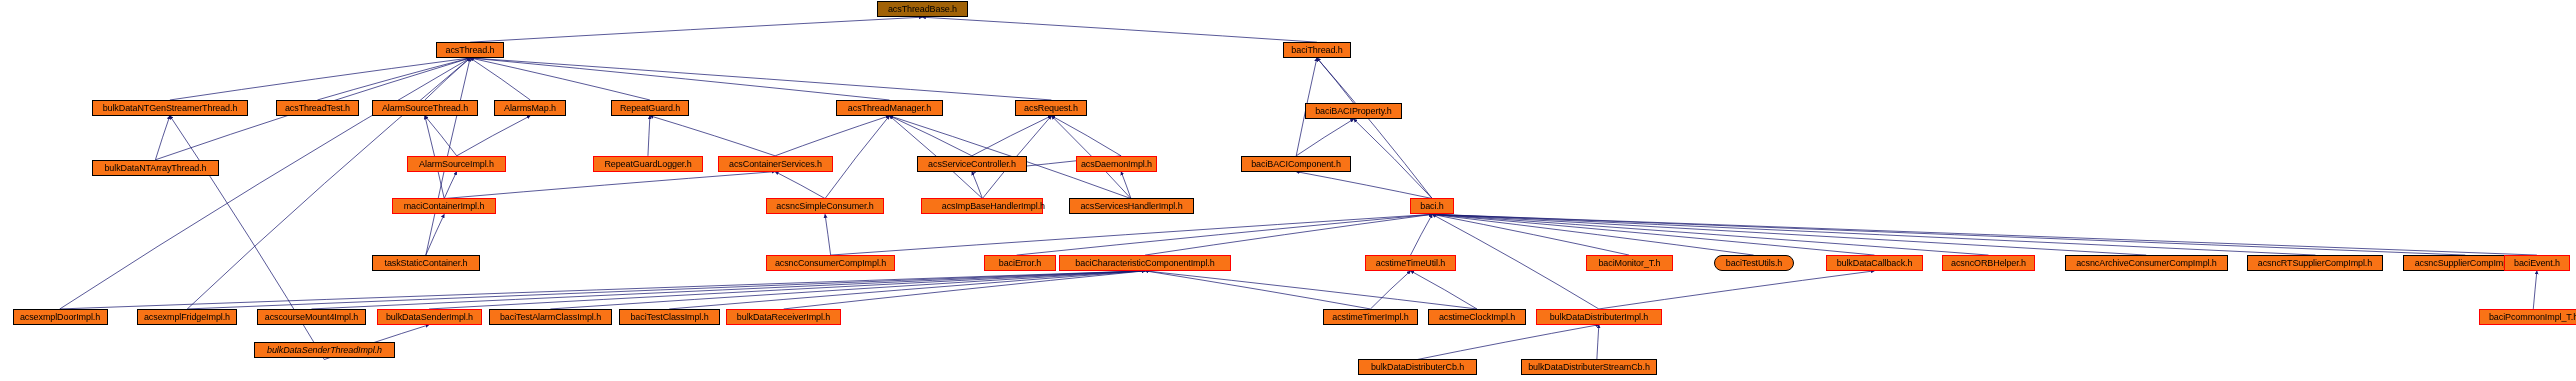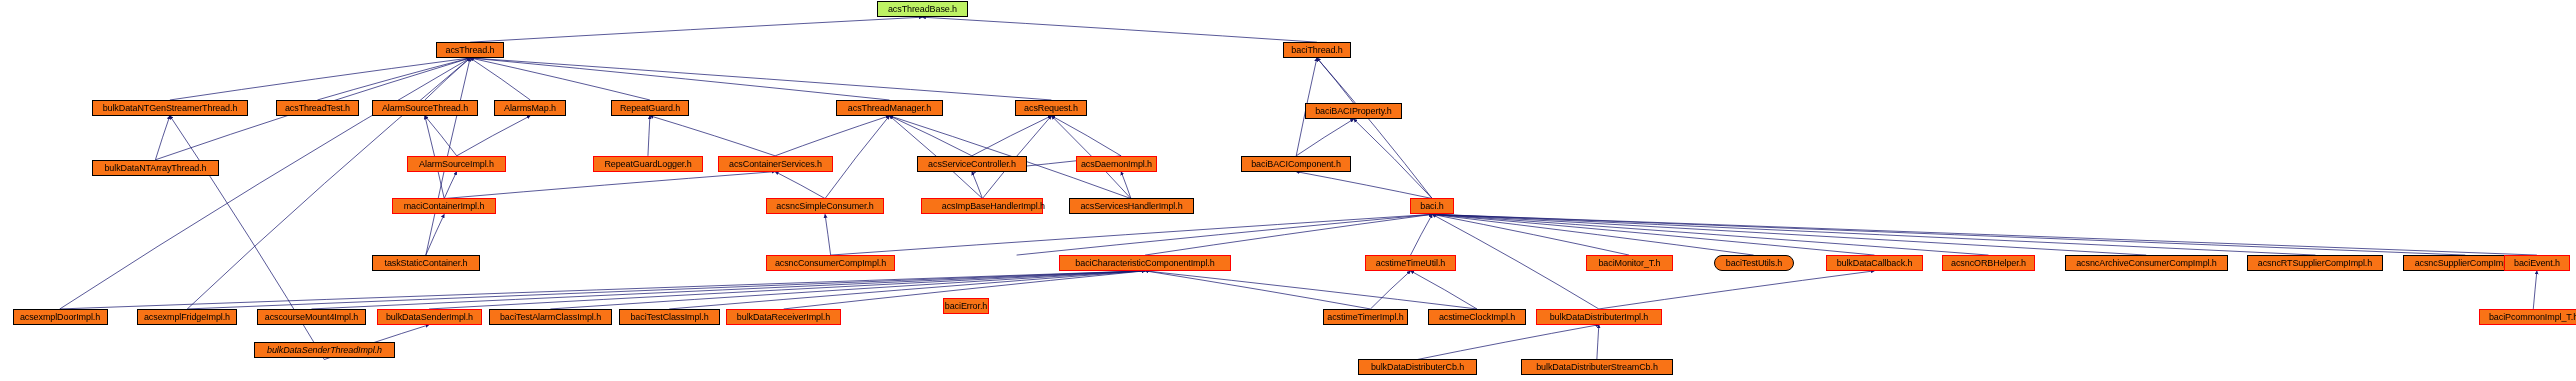--- a/index.html
+++ b/index.html
@@ -20,21 +20,21 @@
     border:0.7px solid #000000;
     background:#f97316;
     color:#000000;
     font-size:9px;
     line-height:1;
     white-space:nowrap;
     letter-spacing:-0.1px;
     padding:0 3.3px;
   }
   .node.red{border-color:#ff0000;}
-  .node.root{background:#bef264;border-color:#000000;text-align:right;}
+  .node.root{background:#a16207;border-color:#000000;text-align:right;}
   .node-label{pointer-events:none;}
 </style>
 </head>
 <body>
 
 <div id="graph">
   <svg id="edges" xmlns="http://www.w3.org/2000/svg" viewBox="0 0 3920 581" width="2576" height="382">
     <defs>
       <marker id="arrow" viewBox="0 0 10 10" refX="9" refY="5" markerWidth="5.5" markerHeight="5.5" orient="auto-start-reverse">
         <path d="M 0 0 L 10 5 L 0 10 z" fill="#191970"></path>
@@ -184,21 +184,21 @@
       </div>
       <div class="node red" style="left: 1410px; top: 198px; width: 44px;">
         <span class="node-label">baci.h</span>
       </div>
       <div class="node" style="left: 372px; top: 255px; width: 108px; text-align: right;">
         <span class="node-label">taskStaticContainer.h</span>
       </div>
       <div class="node red" style="left: 766px; top: 255px; width: 129px;">
         <span class="node-label">acsncConsumerCompImpl.h</span>
       </div>
-      <div class="node red" style="left: 943px; top: 255px; width: 46px; margin-top: 43px;">
+      <div class="node red" style="left: 984px; top: 255px; width: 72px;">
         <span class="node-label">baciError.h</span>
       </div>
       <div class="node red" style="left: 1059px; top: 255px; width: 172px;">
         <span class="node-label">baciCharacteristicComponentImpl.h</span>
       </div>
       <div class="node red" style="left: 1365px; top: 255px; width: 91px;">
         <span class="node-label">acstimeTimeUtil.h</span>
       </div>
       <div class="node red" style="left: 1586px; top: 255px; width: 87px;">
         <span class="node-label">baciMonitor_T.h</span>
@@ -238,36 +238,36 @@
       </div>
       <div class="node" style="left: 489px; top: 309px; width: 123px;">
         <span class="node-label">baciTestAlarmClassImpl.h</span>
       </div>
       <div class="node" style="left: 619px; top: 309px; width: 101px;">
         <span class="node-label">baciTestClassImpl.h</span>
       </div>
       <div class="node red" style="left: 726px; top: 309px; width: 115px;">
         <span class="node-label">bulkDataReceiverImpl.h</span>
       </div>
-      <div class="node" style="left: 1323px; top: 309px; width: 85px;">
+      <div class="node" style="left: 1323px; top: 309px; width: 95px;">
         <span class="node-label">acstimeTimerImpl.h</span>
       </div>
       <div class="node" style="left: 1428px; top: 309px; width: 98px;">
         <span class="node-label">acstimeClockImpl.h</span>
       </div>
       <div class="node red" style="left: 1536px; top: 309px; width: 126px;">
         <span class="node-label">bulkDataDistributerImpl.h</span>
       </div>
       <div class="node" style="left: 254px; top: 342px; width: 141px; font-style: italic;">
         <span class="node-label">bulkDataSenderThreadImpl.h</span>
       </div>
       <div class="node" style="left: 1358px; top: 359px; width: 119px;">
         <span class="node-label">bulkDataDistributerCb.h</span>
       </div>
-      <div class="node" style="left: 1521px; top: 359px; width: 152px;">
+      <div class="node" style="left: 1521px; top: 359px; width: 136px;">
         <span class="node-label">bulkDataDistributerStreamCb.h</span>
       </div>
       <div class="node red" style="left: 2479px; top: 309px; width: 109px;">
         <span class="node-label">baciPcommonImpl_T.h</span>
       </div>
     </div>
 </div>
 
 
 </body></html>

